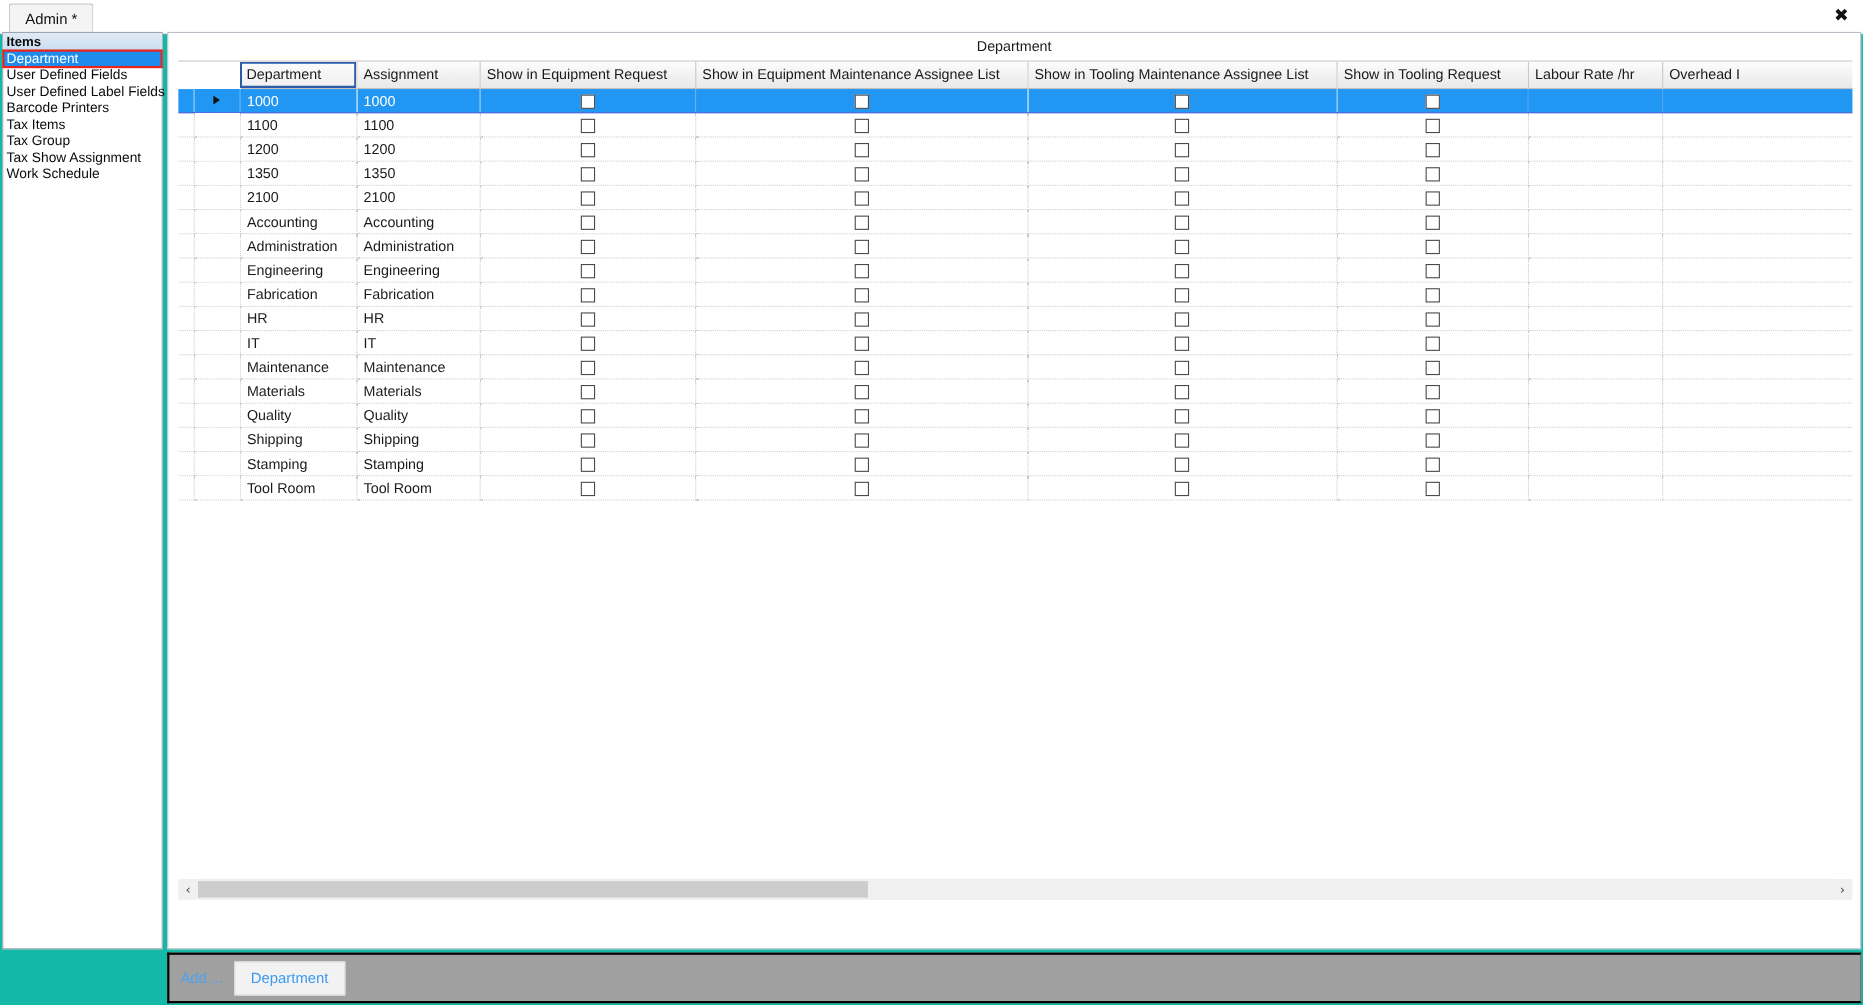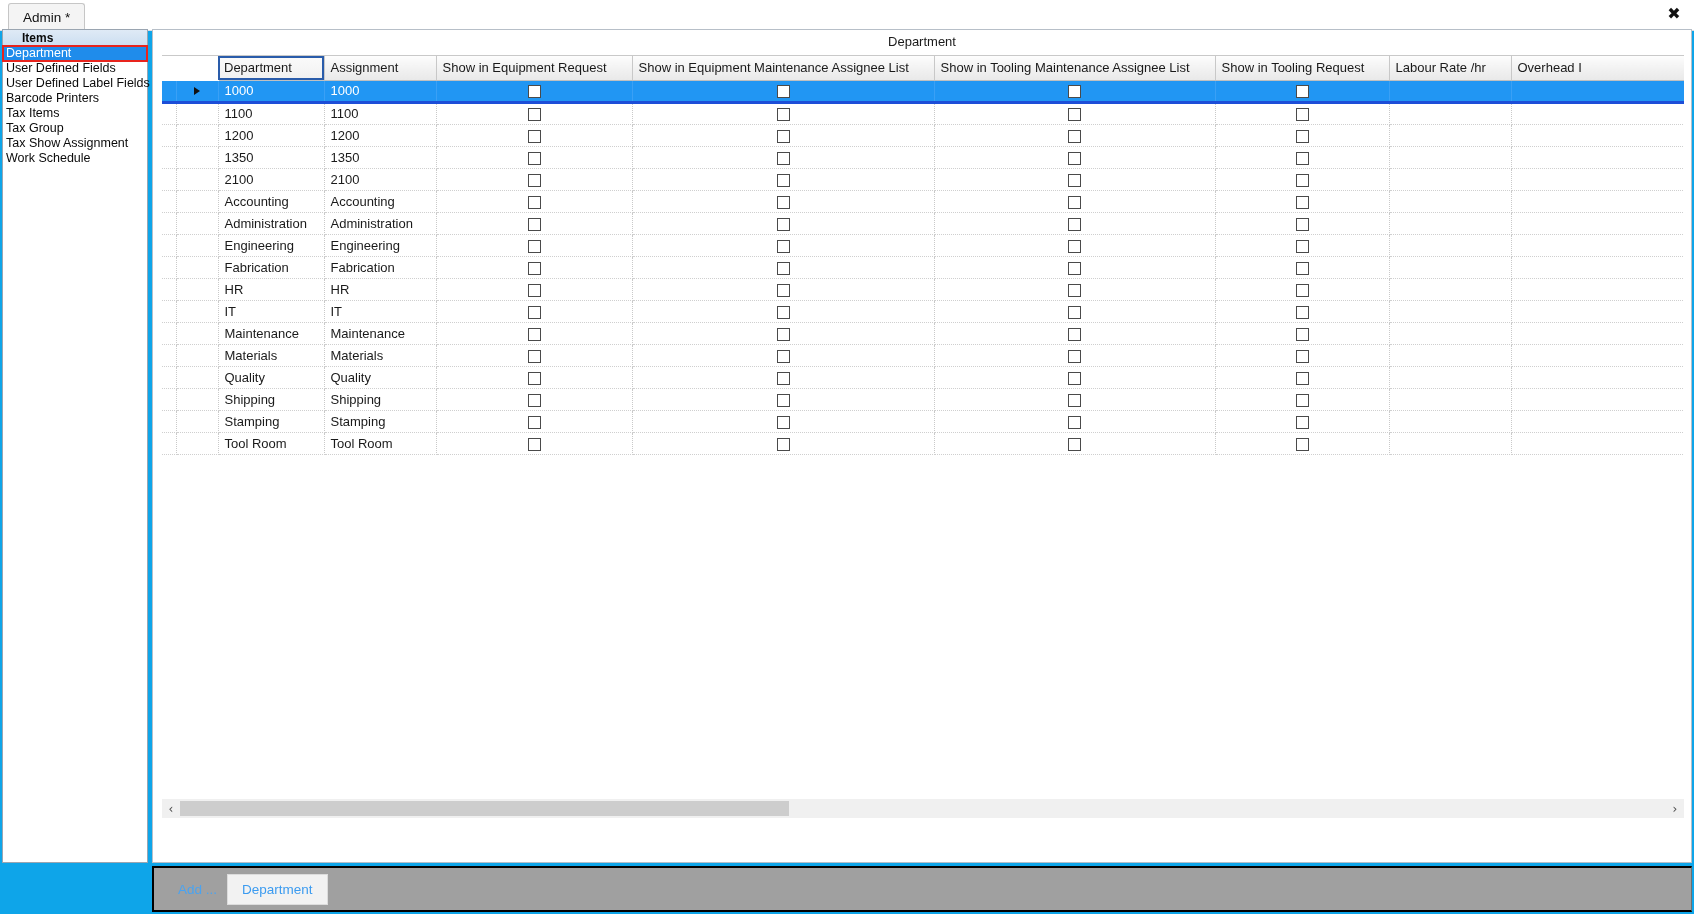--- a/index.html
+++ b/index.html
@@ -14,21 +14,21 @@
     font-size: 13px;
     color: #1a1a1a;
     overflow: hidden;
     position: relative;
   }
 
   
   #app {
     position: absolute;
     inset: 0;
-    background: #0ea5e9;
+    background: #14b8a6;
   }
   .tabstrip {
     position: absolute;
     left: 0; top: 0;
     width: 1694px;
     height: 31px;
     background: #ffffff;
     border-bottom: 1px solid #d6dce3;
     box-sizing: border-box;
   }
@@ -74,21 +74,21 @@
     border: 1px solid #9aa5b1;
     box-sizing: border-box;
   }
   .items-header {
     height: 16px;
     background: linear-gradient(to bottom, #dfeaf6 0%, #cddff1 100%);
     border-bottom: 1px solid #a8b6c4;
     font-size: 12px;
     font-weight: bold;
     color: #0a0a0a;
-    padding-left: 19px;
+    padding-left: 3px;
     line-height: 16px;
     box-sizing: border-box;
   }
   .items-list {
     position: relative;
     padding: 0;
     margin: 0;
     list-style: none;
   }
   .items-list li {
@@ -177,21 +177,21 @@
     padding: 0 6px;
     white-space: nowrap;
     overflow: hidden;
     color: #1a1a1a;
     box-sizing: border-box;
     background: #ffffff;
   }
   table.grid tr.selected td {
     background: #2196f3;
     color: #ffffff;
-    border-bottom: 3px solid #1d4ed8;
+    border-bottom: 1px solid #1d4ed8;
     border-right: 1px solid #3aa0f5;
   }
   td.rowhead {
     width: 42px;
     padding: 0;
     background: linear-gradient(to bottom, #fbfbfb 0%, #ececec 100%);
     border-right: 1px solid #c4c4c4;
     border-bottom: 1px solid #d6d6d6;
     position: relative;
   }
@@ -289,21 +289,21 @@
     left: 152px;
     top: 866px;
     width: 1540px;
     height: 46px;
     background: #a0a0a0;
     border: 2px solid #000000;
     border-right: 1px solid #6f6f6f;
     box-sizing: border-box;
     display: flex;
     align-items: center;
-    padding-left: 24px;
+    padding-left: 10px;
   }
   .add-label {
     font-size: 13.5px;
     color: #4aa3f0;
     margin-right: 10px;
     cursor: pointer;
     white-space: nowrap;
   }
   .dept-button {
     background: #f2f2f2;

